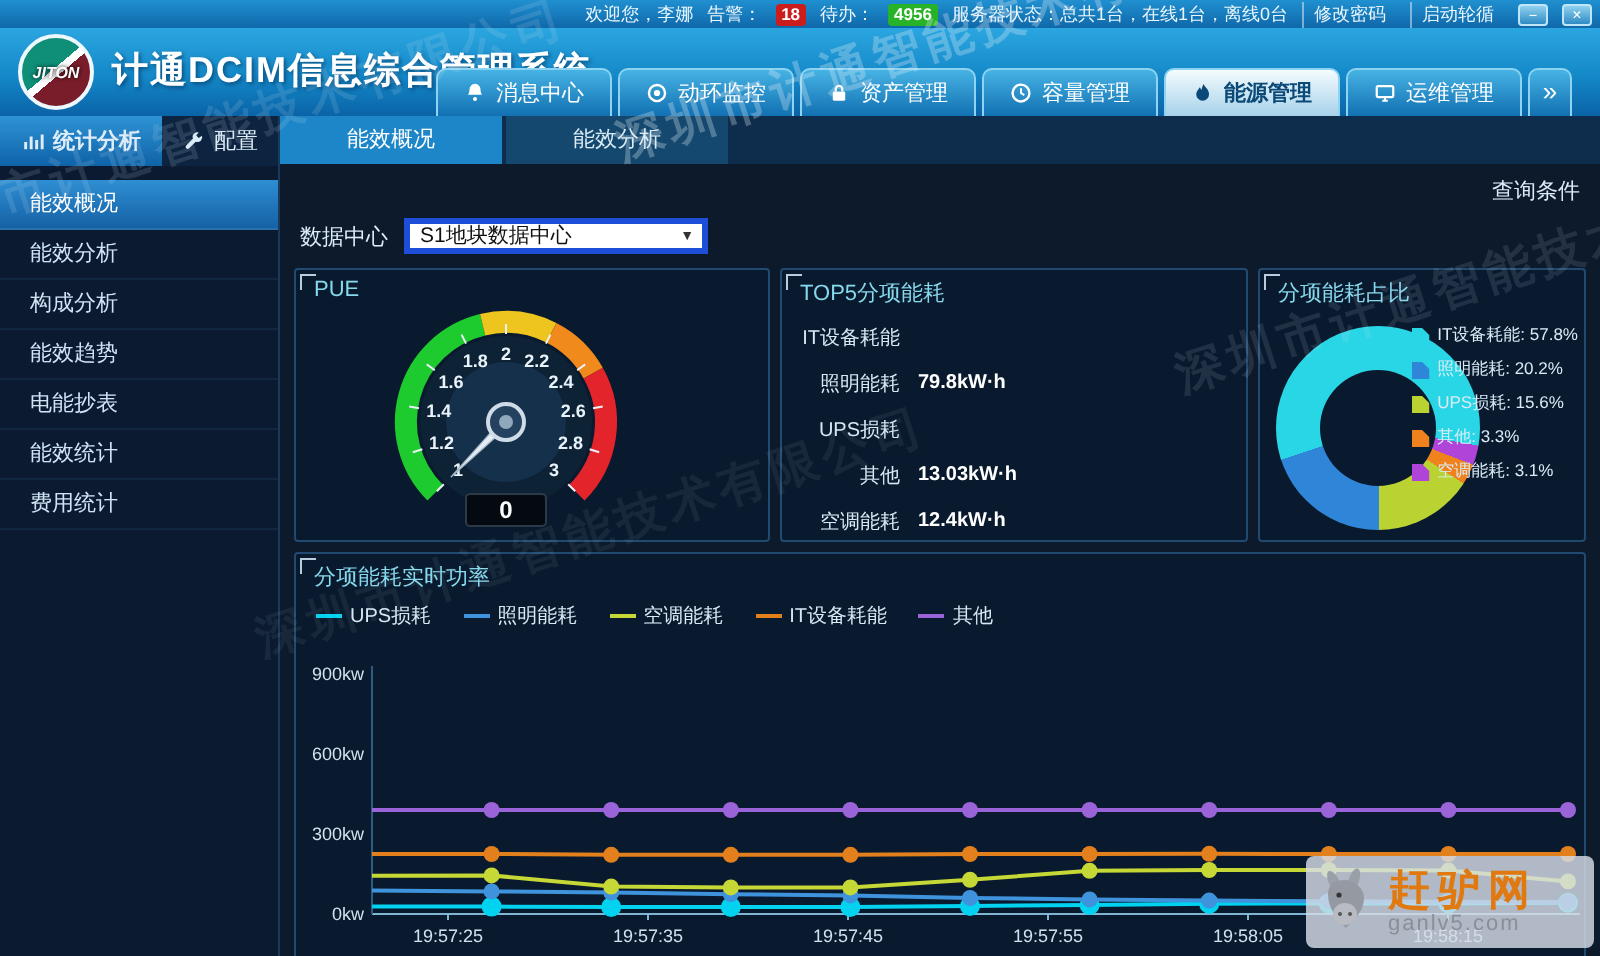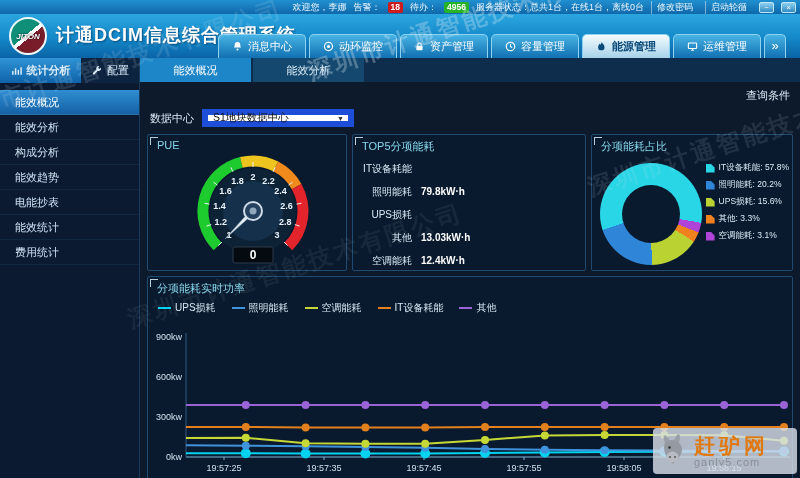--- a/index.html
+++ b/index.html
@@ -49,29 +49,29 @@
   .content{flex:1;min-width:0;position:relative;background:#0c1a2c;}
   .subtabs{height:24px;background:#0e2c4c;display:flex;}
   .subtab{width:111px;line-height:24px;text-align:center;font-size:11px;color:#d9ecf6;
     background:#14486e;margin-right:2px;cursor:pointer;}
   .subtab.active{background:#1d86c8;color:#fff;}
 
   .query{padding:6px 10px 5px;}
   .query-title{font-size:11px;color:#dcecf6;text-align:right;}
   .query-row{margin-top:6px;display:flex;align-items:center;gap:8px;font-size:11px;color:#dcecf6;}
   .select{width:152px;height:18px;background:#fff;color:#111;display:flex;align-items:center;
-    justify-content:space-between;padding:0 4px 0 5px;font-size:10.5px;border:6px solid #1d4ed8;cursor:pointer;}
+    justify-content:space-between;padding:0 4px 0 5px;font-size:10.5px;border:3px solid #1d4ed8;cursor:pointer;}
   .select .arrow{font-size:7px;color:#333;}
 
   .panel-row{display:flex;gap:5px;padding:2px 7px 0;}
   .panel{position:relative;border:1px solid #214a70;background:#0a1a2e;border-radius:2px;}
   .panel::before{content:'';position:absolute;top:2px;left:2px;width:7px;height:7px;
     border-left:1px solid #b8cede;border-top:1px solid #b8cede;}
   .panel-title{position:absolute;top:4px;left:9px;font-size:11px;color:#86d8ec;z-index:2;white-space:nowrap;}
-  .pue-panel{width:200px;height:137px;}
+  .pue-panel{width:238px;height:137px;}
   .bar-panel{width:234px;height:137px;}
   .pie-panel{flex:1;height:137px;}
   .line-panel{margin:5px 7px 0;height:204px;}
 
   .gauge-svg{position:absolute;left:0;top:8px;}
 
   .bars{position:absolute;top:22px;left:6px;right:8px;}
   .bar-row{display:flex;align-items:center;height:23px;}
   .bar-label{width:58px;text-align:right;font-size:10px;color:#d7e9f4;padding-right:5px;white-space:nowrap;}
   .bar-track{flex:1;position:relative;height:19px;}

